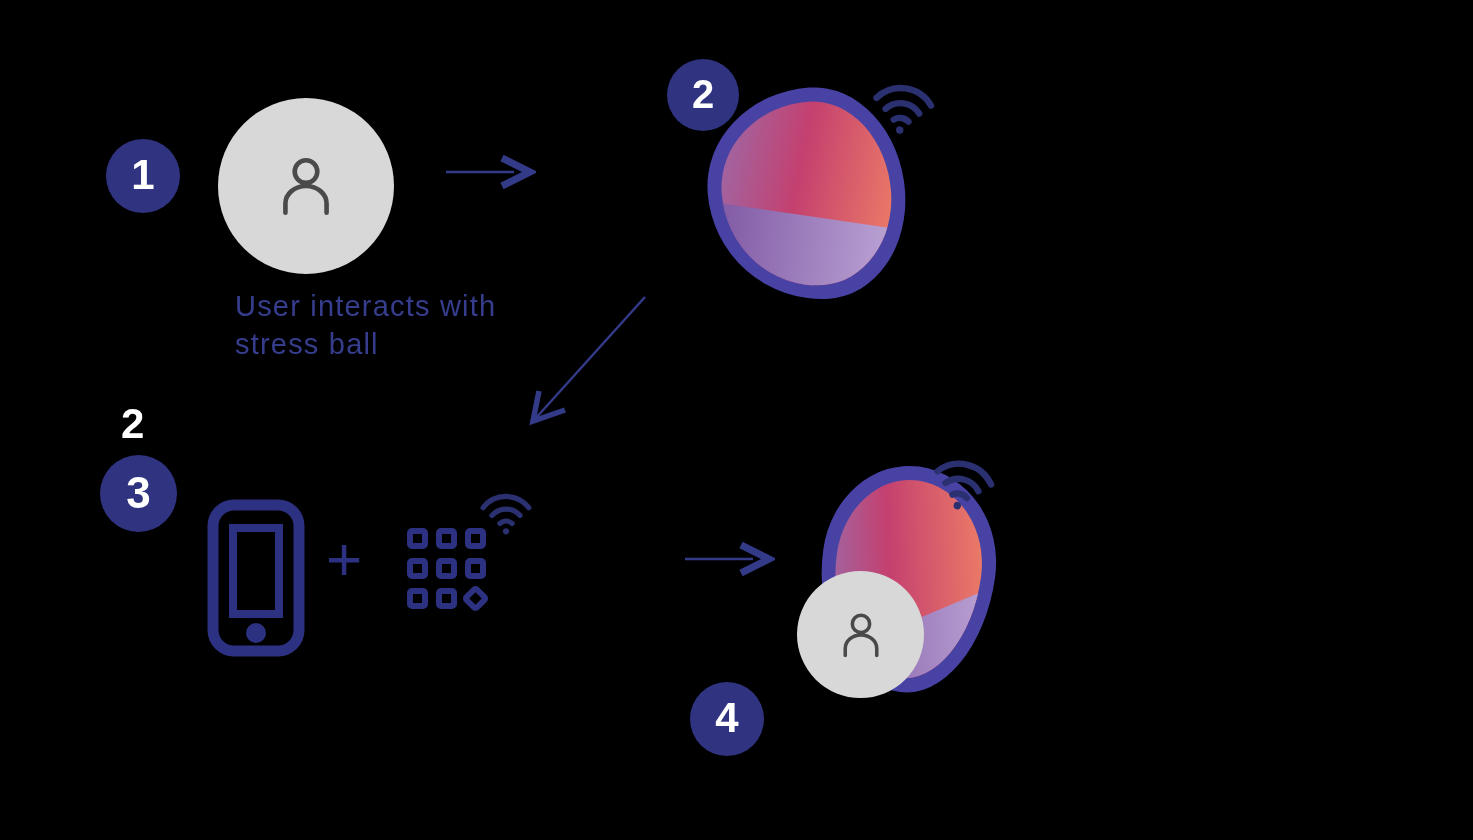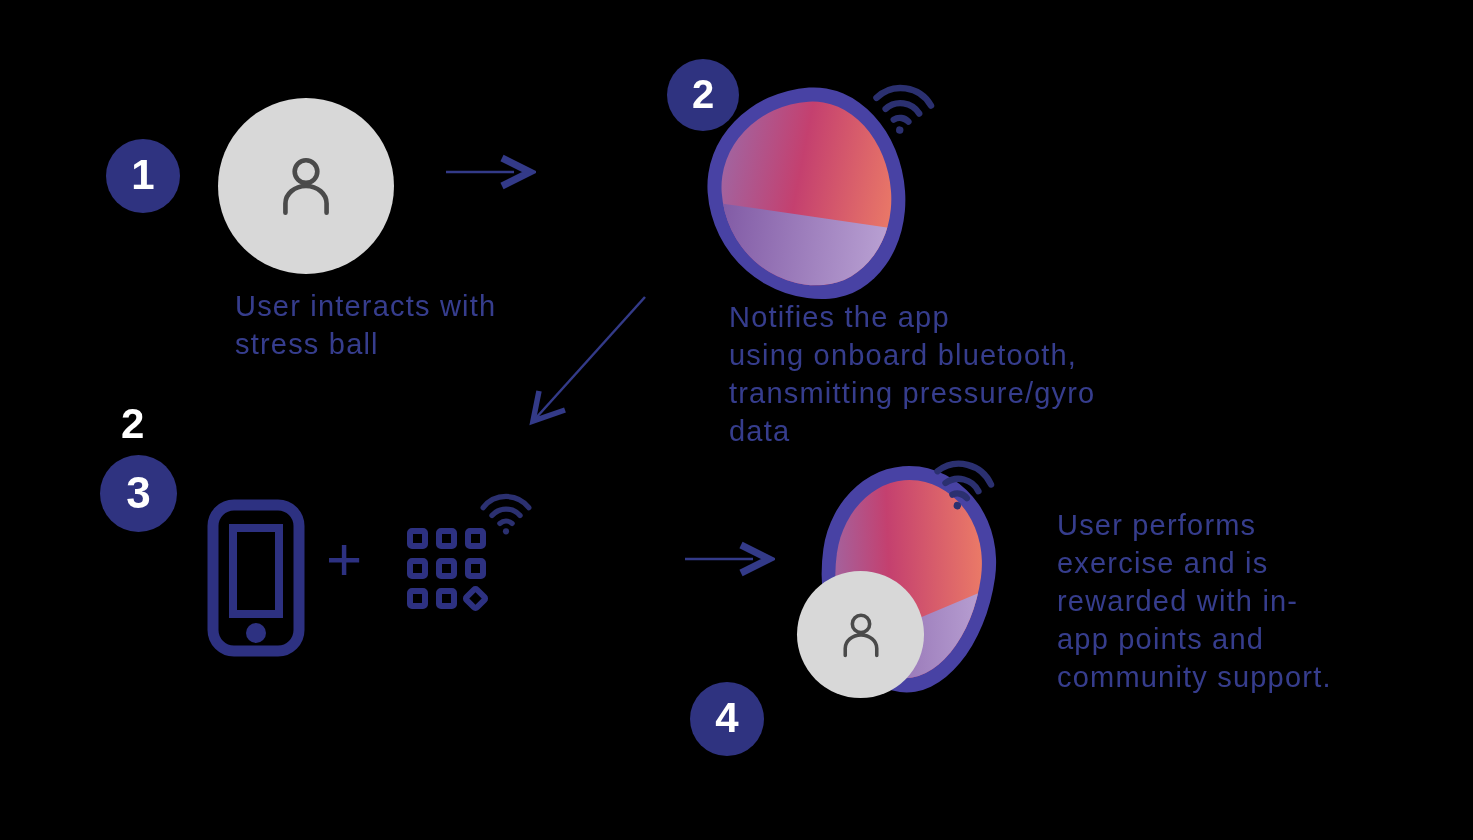--- a/index.html
+++ b/index.html
@@ -104,24 +104,20 @@
 
   <svg class="abs" style="left:868px;top:76px;transform:rotate(8deg);" width="70" height="62" viewBox="0 0 66 58">
     <g fill="none" stroke="#2b3070" stroke-width="6" stroke-linecap="round">
       <path d="M7 24 A33 33 0 0 1 59 24"></path>
       <path d="M17 33 A21 21 0 0 1 49 33"></path>
       <path d="M26 42 A11 11 0 0 1 40 42"></path>
     </g>
     <circle cx="33" cy="51" r="3.5" fill="#2b3070"></circle>
   </svg>
 
-  <div class="caption" style="left:729px;top:298px;width:480px;">Notifies the app
-using onboard bluetooth,
-transmitting pressure/gyro
-data</div>
 
   <svg class="abs" style="left:523px;top:291px;" width="130" height="140" viewBox="0 0 130 140">
     <line x1="122" y1="6" x2="12" y2="128" stroke="#333a88" stroke-width="2.5"></line>
     <path d="M16 100 L10 130 L42 119" fill="none" stroke="#333a88" stroke-width="5.5"></path>
   </svg>
 
   <div class="floating-num" style="left:121px;top:400px;">2</div>
 
   <div class="badge" style="left:100px;top:455px;width:77px;height:77px;font-size:44px;">
     <span>3</span>
@@ -181,19 +177,14 @@
     <svg width="52" height="56" viewBox="0 0 66 70">
       <circle cx="33" cy="21" r="11" fill="none" stroke="#4a4a4a" stroke-width="4.5"></circle>
       <path d="M13 61 v-9 a20 17 0 0 1 40 0 v9" fill="none" stroke="#4a4a4a" stroke-width="4.5" stroke-linecap="round"></path>
     </svg>
   </div>
 
   <div class="badge" style="left:690px;top:682px;width:74px;height:74px;font-size:42px;">
     <span>4</span>
   </div>
 
-  <div class="caption" style="left:1057px;top:506px;width:380px;">User performs
-exercise and is
-rewarded with in-
-app points and
-community support.</div>
 
 </div>
 
 </body></html>

